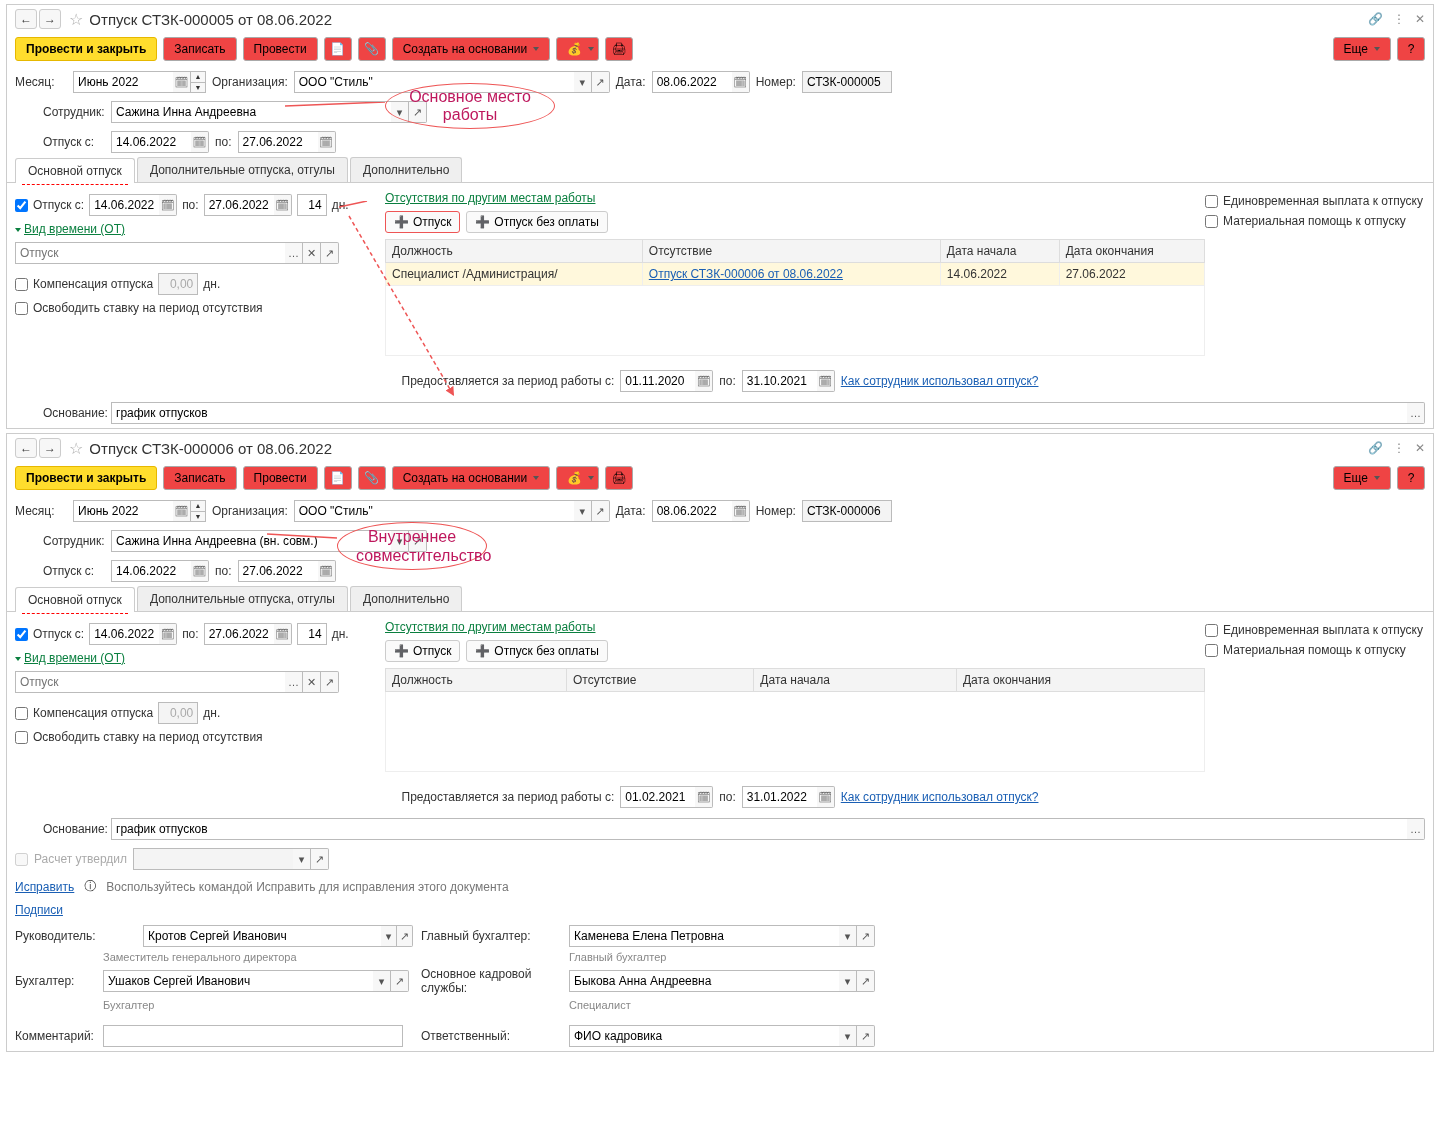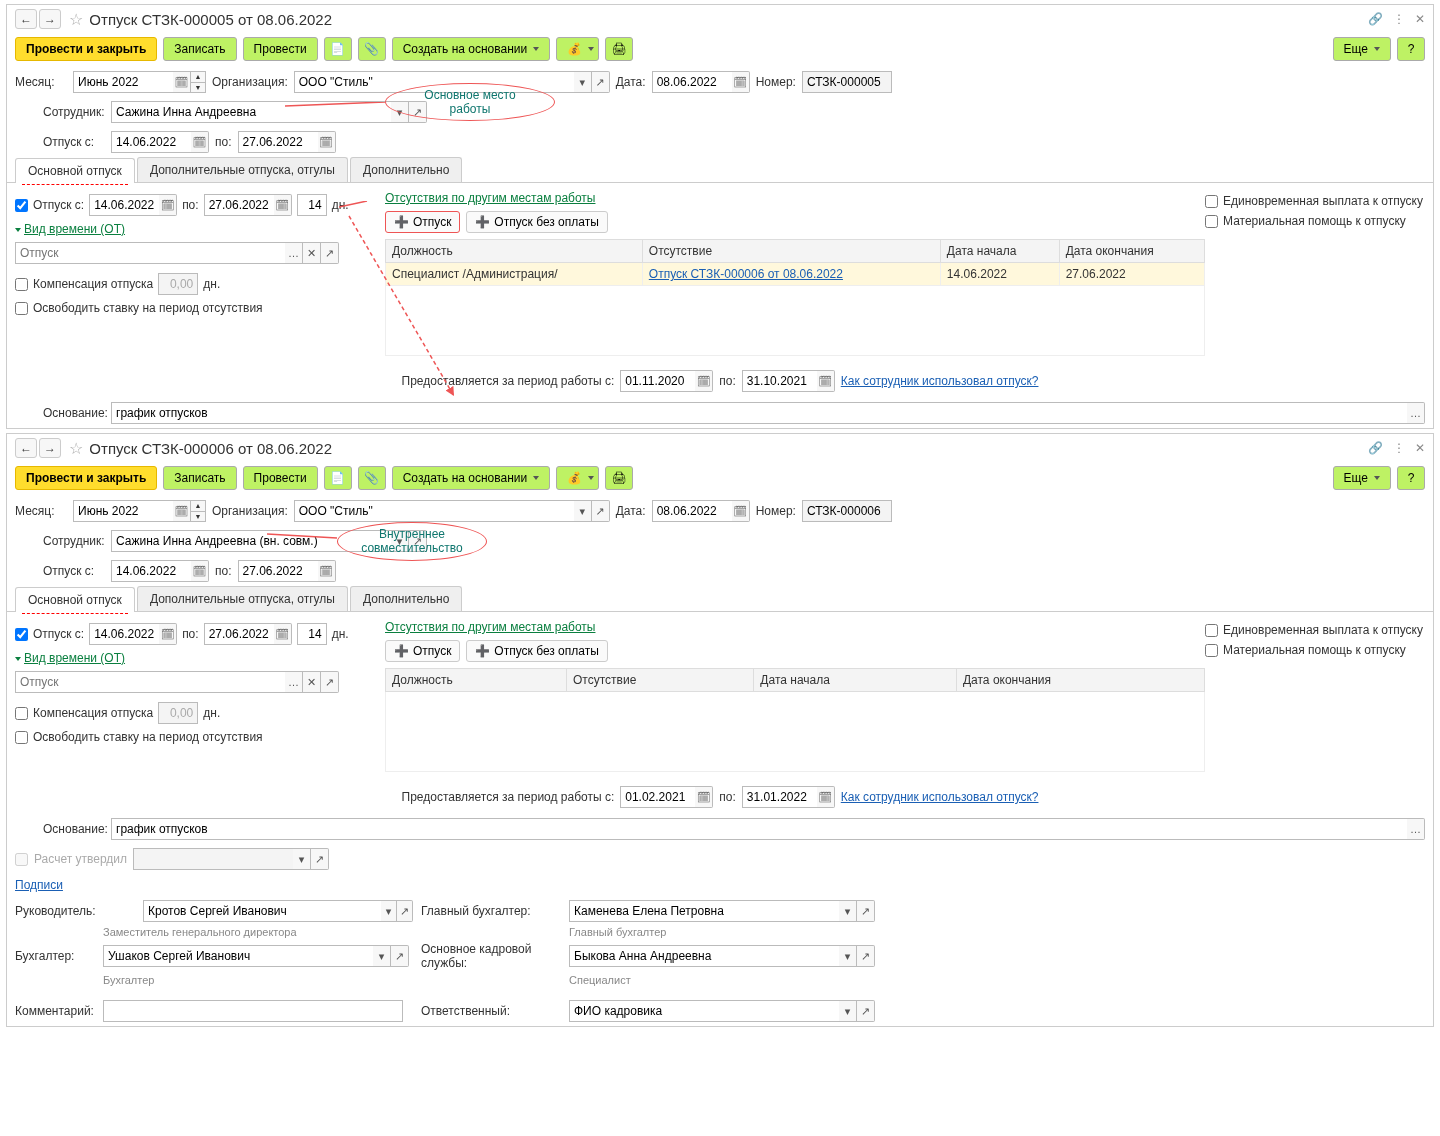--- a/index.html
+++ b/index.html
@@ -5,21 +5,21 @@
 * { box-sizing: border-box; margin: 0; padding: 0; }
 body { font: 12px Arial, sans-serif; color: #333; background: #fff; width: 1440px; }
 .window { border: 1px solid #ccc; margin: 4px 6px; background: #fff; position: relative; }
 .win-title { display: flex; align-items: center; padding: 4px 8px 2px; }
 .nav-btn { width: 22px; height: 20px; border: 1px solid #ccc; border-radius: 3px; display: inline-flex; align-items: center; justify-content: center; cursor: pointer; background: #f7f7f7; margin-right: 2px; }
 .star { margin: 0 6px; color: #aaa; font-size: 16px; }
 .title-text { font-size: 15px; font-weight: 400; }
 .win-right { margin-left: auto; display: flex; align-items: center; gap: 10px; }
 .win-right .icon { color: #888; cursor: pointer; }
 .toolbar { display: flex; align-items: flex-start; padding: 6px 8px; gap: 6px; flex-wrap: wrap; }
-.btn { border: 1px solid #aaa; border-radius: 3px; padding: 4px 10px; background: #bef264; cursor: pointer; font-size: 12px; display: inline-flex; align-items: center; gap: 4px; height: 24px; }
+.btn { border: 1px solid #aaa; border-radius: 3px; padding: 4px 10px; background: #ef4444; cursor: pointer; font-size: 12px; display: inline-flex; align-items: center; gap: 4px; height: 24px; }
 .btn.primary { background: #ffdd2d; border-color: #e6b800; font-weight: bold; }
 .btn.icon-btn { padding: 4px 6px; width: 28px; justify-content: center; }
 .dd-caret { border-top: 4px solid #555; border-left: 3px solid transparent; border-right: 3px solid transparent; display: inline-block; margin-left: 2px; }
 .btn.split { padding-right: 4px; }
 .tb-right { margin-left: auto; display: flex; gap: 6px; }
 .form-row { display: flex; align-items: center; padding: 4px 8px; gap: 6px; flex-wrap: nowrap; }
 .lbl { min-width: 52px; }
 .lbl-w { width: 62px; margin-left: 28px; }
 .input { border: 1px solid #bbb; height: 22px; padding: 2px 4px; background: #fff; font-size: 12px; }
 .input.ro { background: #f4f4f4; }
@@ -44,21 +44,21 @@
 .mini-btn { border:1px solid #ccc; border-radius:3px; padding:3px 8px; background:#fafafa; cursor:pointer; display:inline-flex; align-items:center; gap:4px; font-size:12px;}
 .mini-btn.outlined { border:1px solid #e55;}
 .plus { color:#2a8a2a; font-weight:bold;}
 .table { border:1px solid #ccc; width:100%; border-collapse:collapse; font-size:12px;}
 .table th { background:#f4f4f4; border:1px solid #ddd; text-align:left; padding:4px 6px; font-weight:normal;}
 .table td { border:1px solid #eee; padding:4px 6px; background:#fff8dc;}
 .table tbody { height: 80px; }
 .link { color:#1a5fb4; text-decoration:underline; cursor:pointer;}
 .side-chks { width:220px; margin-left:auto;}
 .bottom-area { padding: 6px 8px; justify-content: center; }
-.callout { position:absolute; border:1.5px solid #e55; border-radius:50%; color:#0f766e; font-size:12px; padding:4px 18px; text-align:center; background:transparent; pointer-events:none;}
+.callout { position:absolute; border:1.5px solid #e55; border-radius:50%; color:#be185d; font-size:16px; padding:4px 18px; text-align:center; background:transparent; pointer-events:none;}
 .sig-grid { display:grid; grid-template-columns: 80px 310px 140px 320px; gap:4px 8px; align-items:center; padding:4px 8px;}
 .sub-lbl { color:#888; font-size:11px; grid-column: span 1;}
 svg.dash-arrow { position:absolute; pointer-events:none; }
 </style>
 </head>
 <body>
 
 <div class="window" style="position:relative;">
   <div class="win-title">
     <span class="nav-btn">←</span>
@@ -455,20 +455,25 @@
   <div class="form-row">
     <input type="checkbox" class="chk" disabled="" style="">
     <span style="color:#aaa">Расчет утвердил</span>
     <div class="fld">
         <input class="input ro" style="width: 160px;" readonly="">
         <span class="part">▾</span>
         <span class="part">↗</span>
       </div>
   </div>
 
+  <div class="form-row" style="gap:10px">
+    <a href="#" class="link">Исправить</a>
+    <span>ⓘ</span>
+    <span style="color:#777">Воспользуйтесь командой Исправить для исправления этого документа</span>
+  </div>
 
   <div class="form-row">
       <a href="#" class="link">Подписи</a>
     </div>
 
   <div class="sig-grid">
     <span>Руководитель:</span>
     <div class="fld">
         <input class="input" style="width: 270px; margin-left: 40px;" value="Кротов Сергей Иванович">
         <span class="part">▾</span>

